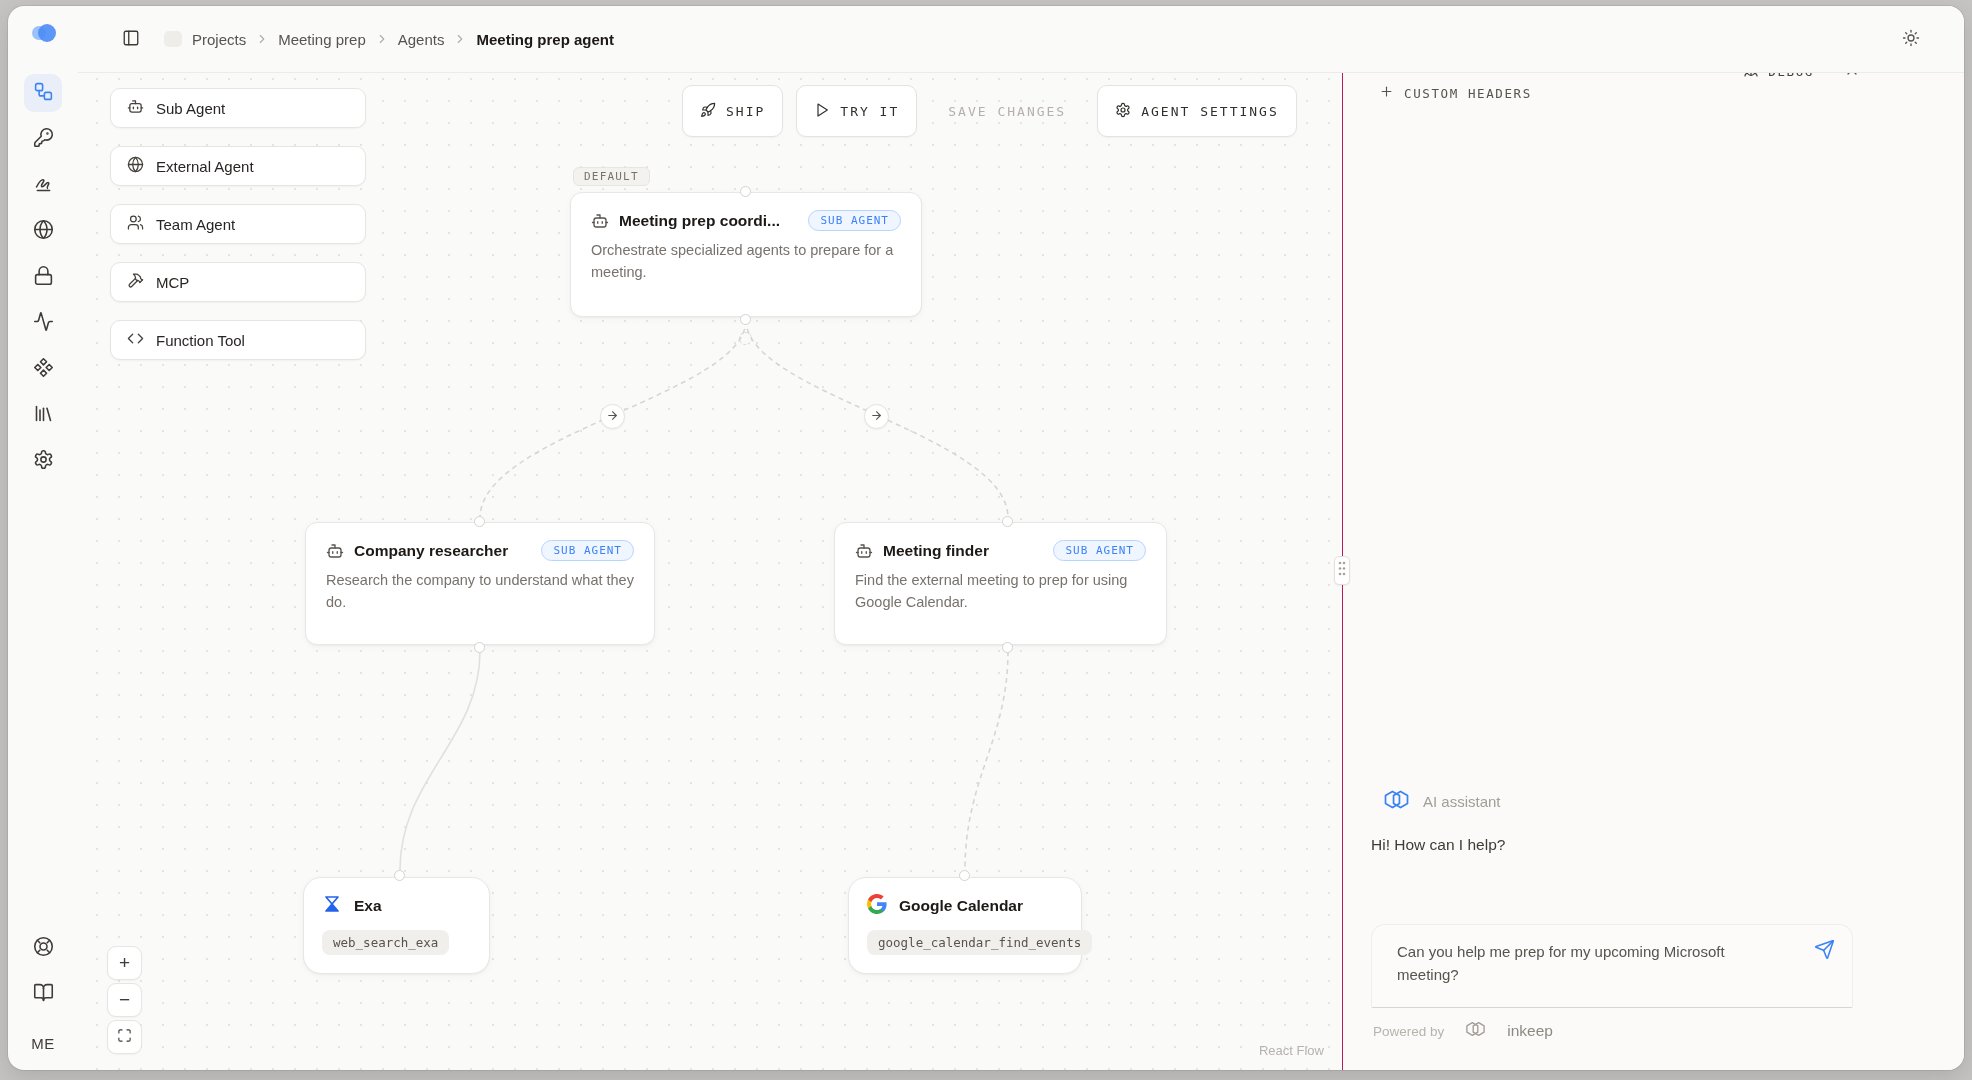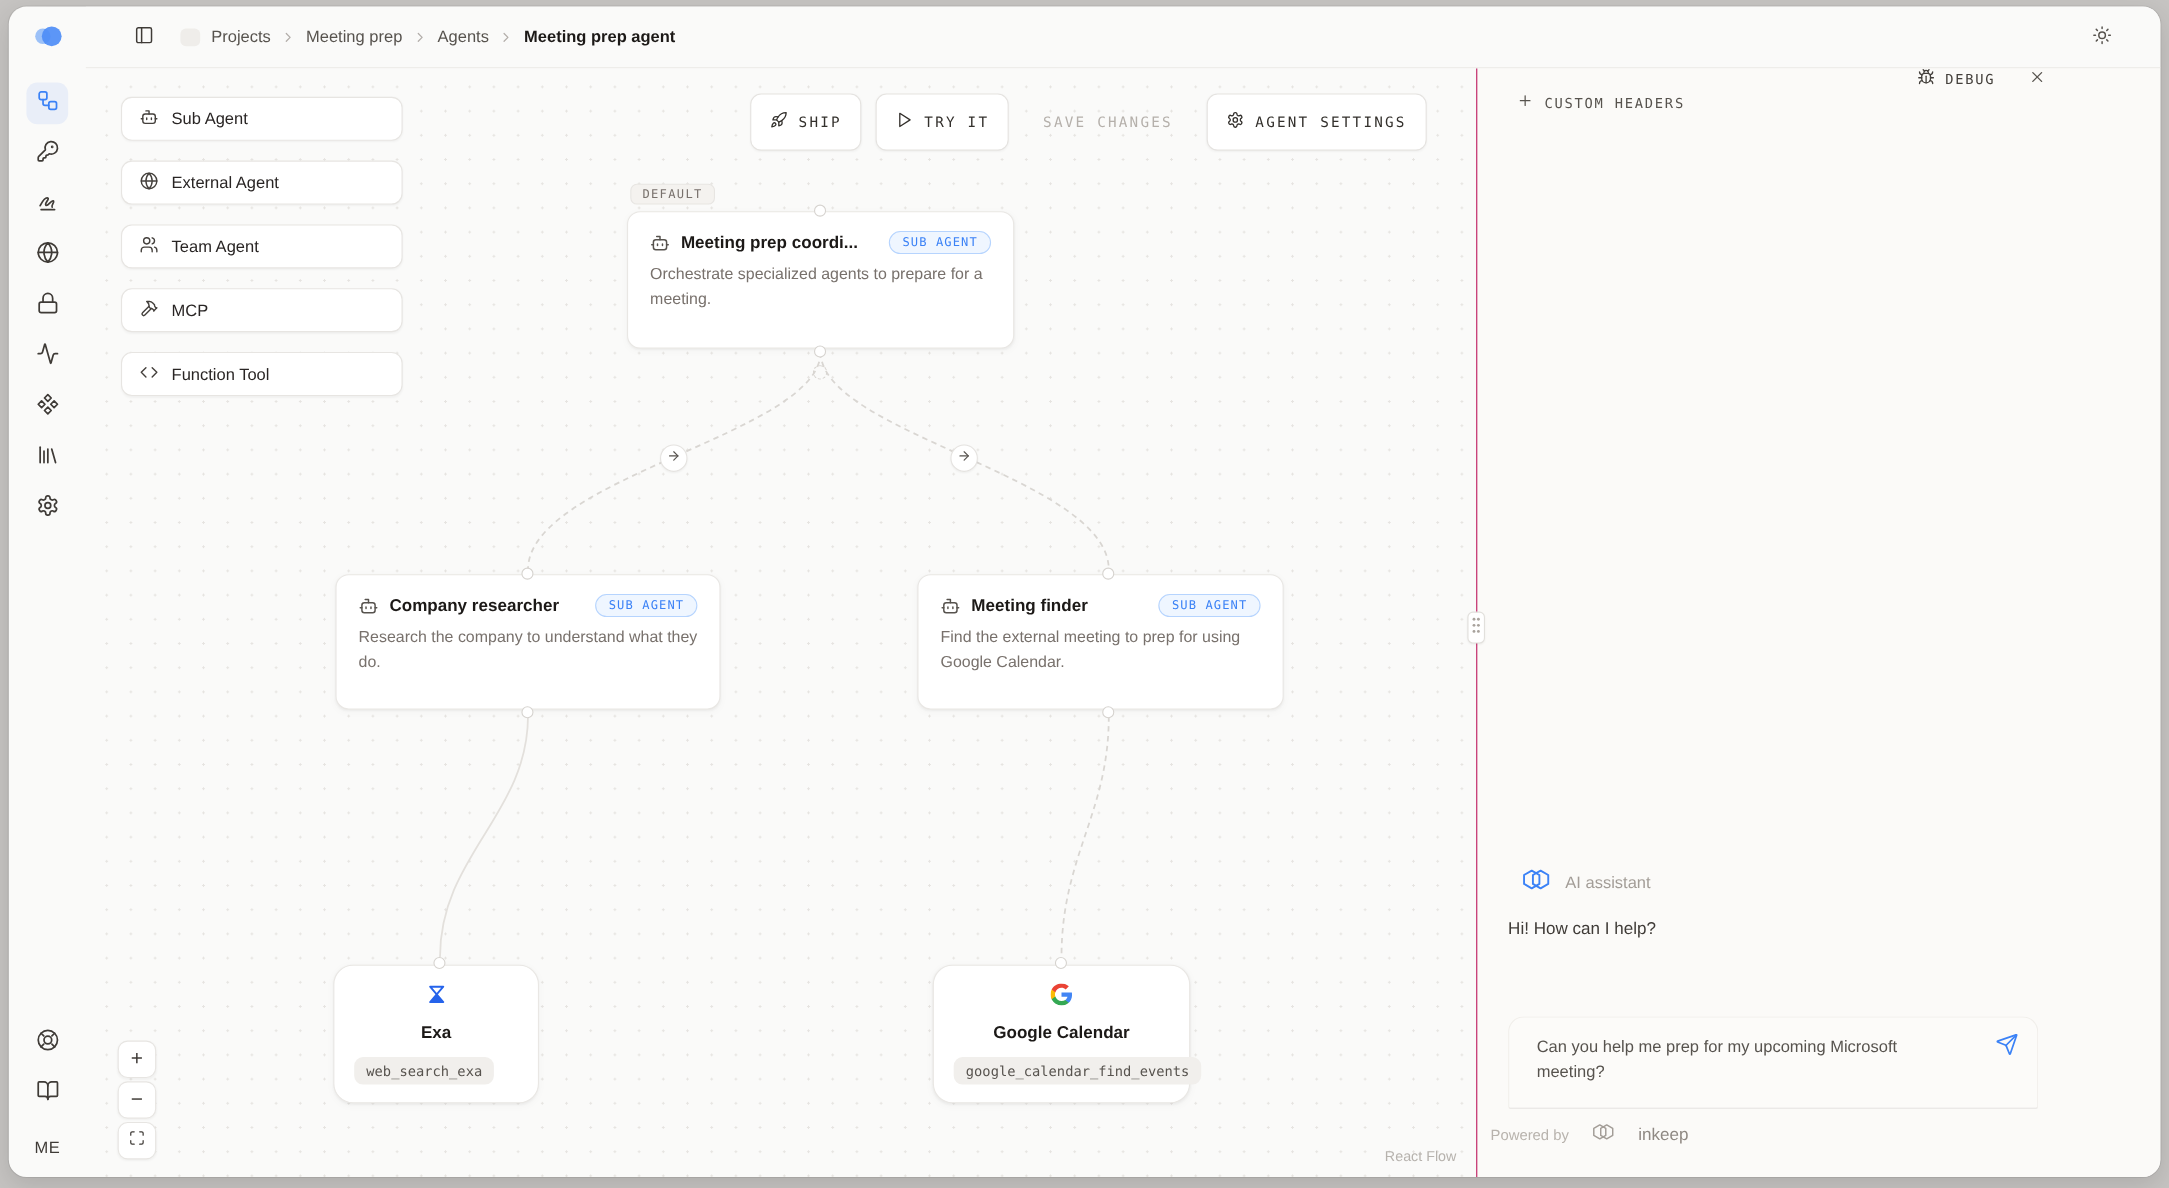--- a/index.html
+++ b/index.html
@@ -16,21 +16,21 @@
           display:flex; flex-direction:column; align-items:center; padding:16px 0 18px; }
   .rail-logo { margin-bottom:26px; }
   .rail-btn { width:38px; height:38px; border-radius:10px; display:flex; align-items:center;
               justify-content:center; color:#3f3b37; margin-bottom:8px; cursor:pointer; }
   .rail-btn svg { width:21px; height:21px; }
   .rail-btn.active { background:#e9eef8; color:#3b82f6; }
   .rail-spacer { flex:1; }
   .rail-avatar { margin-top:14px; font-size:15px; color:#3f3b37; letter-spacing:.5px; cursor:pointer; }
 
   
-  #topbar { position:absolute; left:70px; top:0; right:0; height:56px;
+  #topbar { position:absolute; left:70px; top:0; right:0; height:67px;
             display:flex; align-items:center; padding:0 40px; border-bottom:1px solid #edebe8;
             background:#fafaf9; z-index:6; }
   .tb-icon-btn { background:none; border:none; color:#3f3b37; cursor:pointer;
                  display:flex; align-items:center; padding:4px; }
   .tb-icon-btn svg { width:18px; height:18px; }
   .crumb-skeleton { width:18px; height:16px; border-radius:5px; background:#efedea; margin:0 10px 0 20px; }
   .breadcrumb { display:flex; align-items:center; gap:9px; font-size:15px; color:#57534e; }
   .crumb { cursor:pointer; }
   .crumb-sep { color:#b3aeaa; display:flex; }
   .crumb-sep svg { width:14px; height:14px; }
@@ -73,21 +73,21 @@
                 border-radius:999px; padding:3px 11px; white-space:nowrap; }
   .node-desc { margin-top:9px; font-size:14.5px; line-height:1.5; color:#78716c; }
 
   #node-coordinator { left:492px; top:130px; width:352px; min-height:125px; }
   #node-researcher  { left:227px; top:460px; width:350px; min-height:123px; }
   #node-finder      { left:756px; top:460px; width:333px; min-height:123px; }
 
   .tool-node { position:absolute; background:#fff; border:1px solid #e9e7e4; border-radius:18px;
                padding:16px 18px; z-index:2; cursor:grab;
                box-shadow:0 1px 2px rgba(0,0,0,.04), 0 2px 8px rgba(0,0,0,.03); }
-  .tool-node .node-head { gap:12px;flex-direction:column; }
+  .tool-node .node-head { gap:12px; }
   .tool-chip { display:inline-block; margin-top:12px; font-family:"DejaVu Sans Mono", monospace;
                font-size:12.5px; color:#57534e; background:#f1efec; border-radius:8px; padding:5px 11px; }
   #node-exa  { left:225px; top:815px; width:187px; min-height:97px; }
   #node-gcal { left:770px; top:815px; width:234px; min-height:97px; }
 
   .handle { position:absolute; width:11px; height:11px; border-radius:50%; background:#fff;
             border:1.5px solid #d6d3cf; z-index:3; cursor:crosshair; }
   .handle.dashed { width:13px; height:13px; border-style:dashed; background:transparent; border-color:#d8d5d1; cursor:default; }
 
   .edge-arrow { position:absolute; width:25px; height:25px; border-radius:50%; background:#fff;
@@ -125,21 +125,21 @@
   .chat-input-card { position:absolute; left:28px; top:862px; width:482px; height:84px;
                      background:#fcfbf9; border:1px solid #f0eeea; border-bottom:1px solid #d8d5d1;
                      border-radius:14px 14px 2px 2px; }
   .chat-input-card textarea { width:100%; height:100%; border:none; outline:none; background:transparent;
                      resize:none; font-family:"Liberation Sans", sans-serif; font-size:15px; line-height:1.55;
                      color:#57534e; padding:15px 64px 15px 25px; }
   .send-btn { position:absolute; right:17px; top:14px; background:none; border:none; cursor:pointer;
               color:#3b82f6; display:flex; }
   .send-btn svg { width:21px; height:21px; }
 
-  .powered-row { position:absolute; left:12px; top:958px; display:flex; align-items:center; gap:21px; }
+  .powered-row { position:absolute; left:30px; top:958px; display:flex; align-items:center; gap:21px; }
   .powered-label { font-size:13.5px; color:#b8b3ad; }
   .powered-row svg { width:21px; height:18px; color:#a39d97; }
   .powered-brand { font-size:15.5px; color:#8f8983; font-weight:500; }
 
   
   #divider-grip { position:absolute; left:1326px; top:550px; width:16px; height:29px; z-index:7;
                   background:#fff; border:1px solid #e2e0dc; border-radius:5px; cursor:col-resize;
                   display:flex; align-items:center; justify-content:center; color:#a8a29c;
                   box-shadow:0 1px 2px rgba(0,0,0,.06); }
   #divider-grip svg { width:10px; height:17px; }

